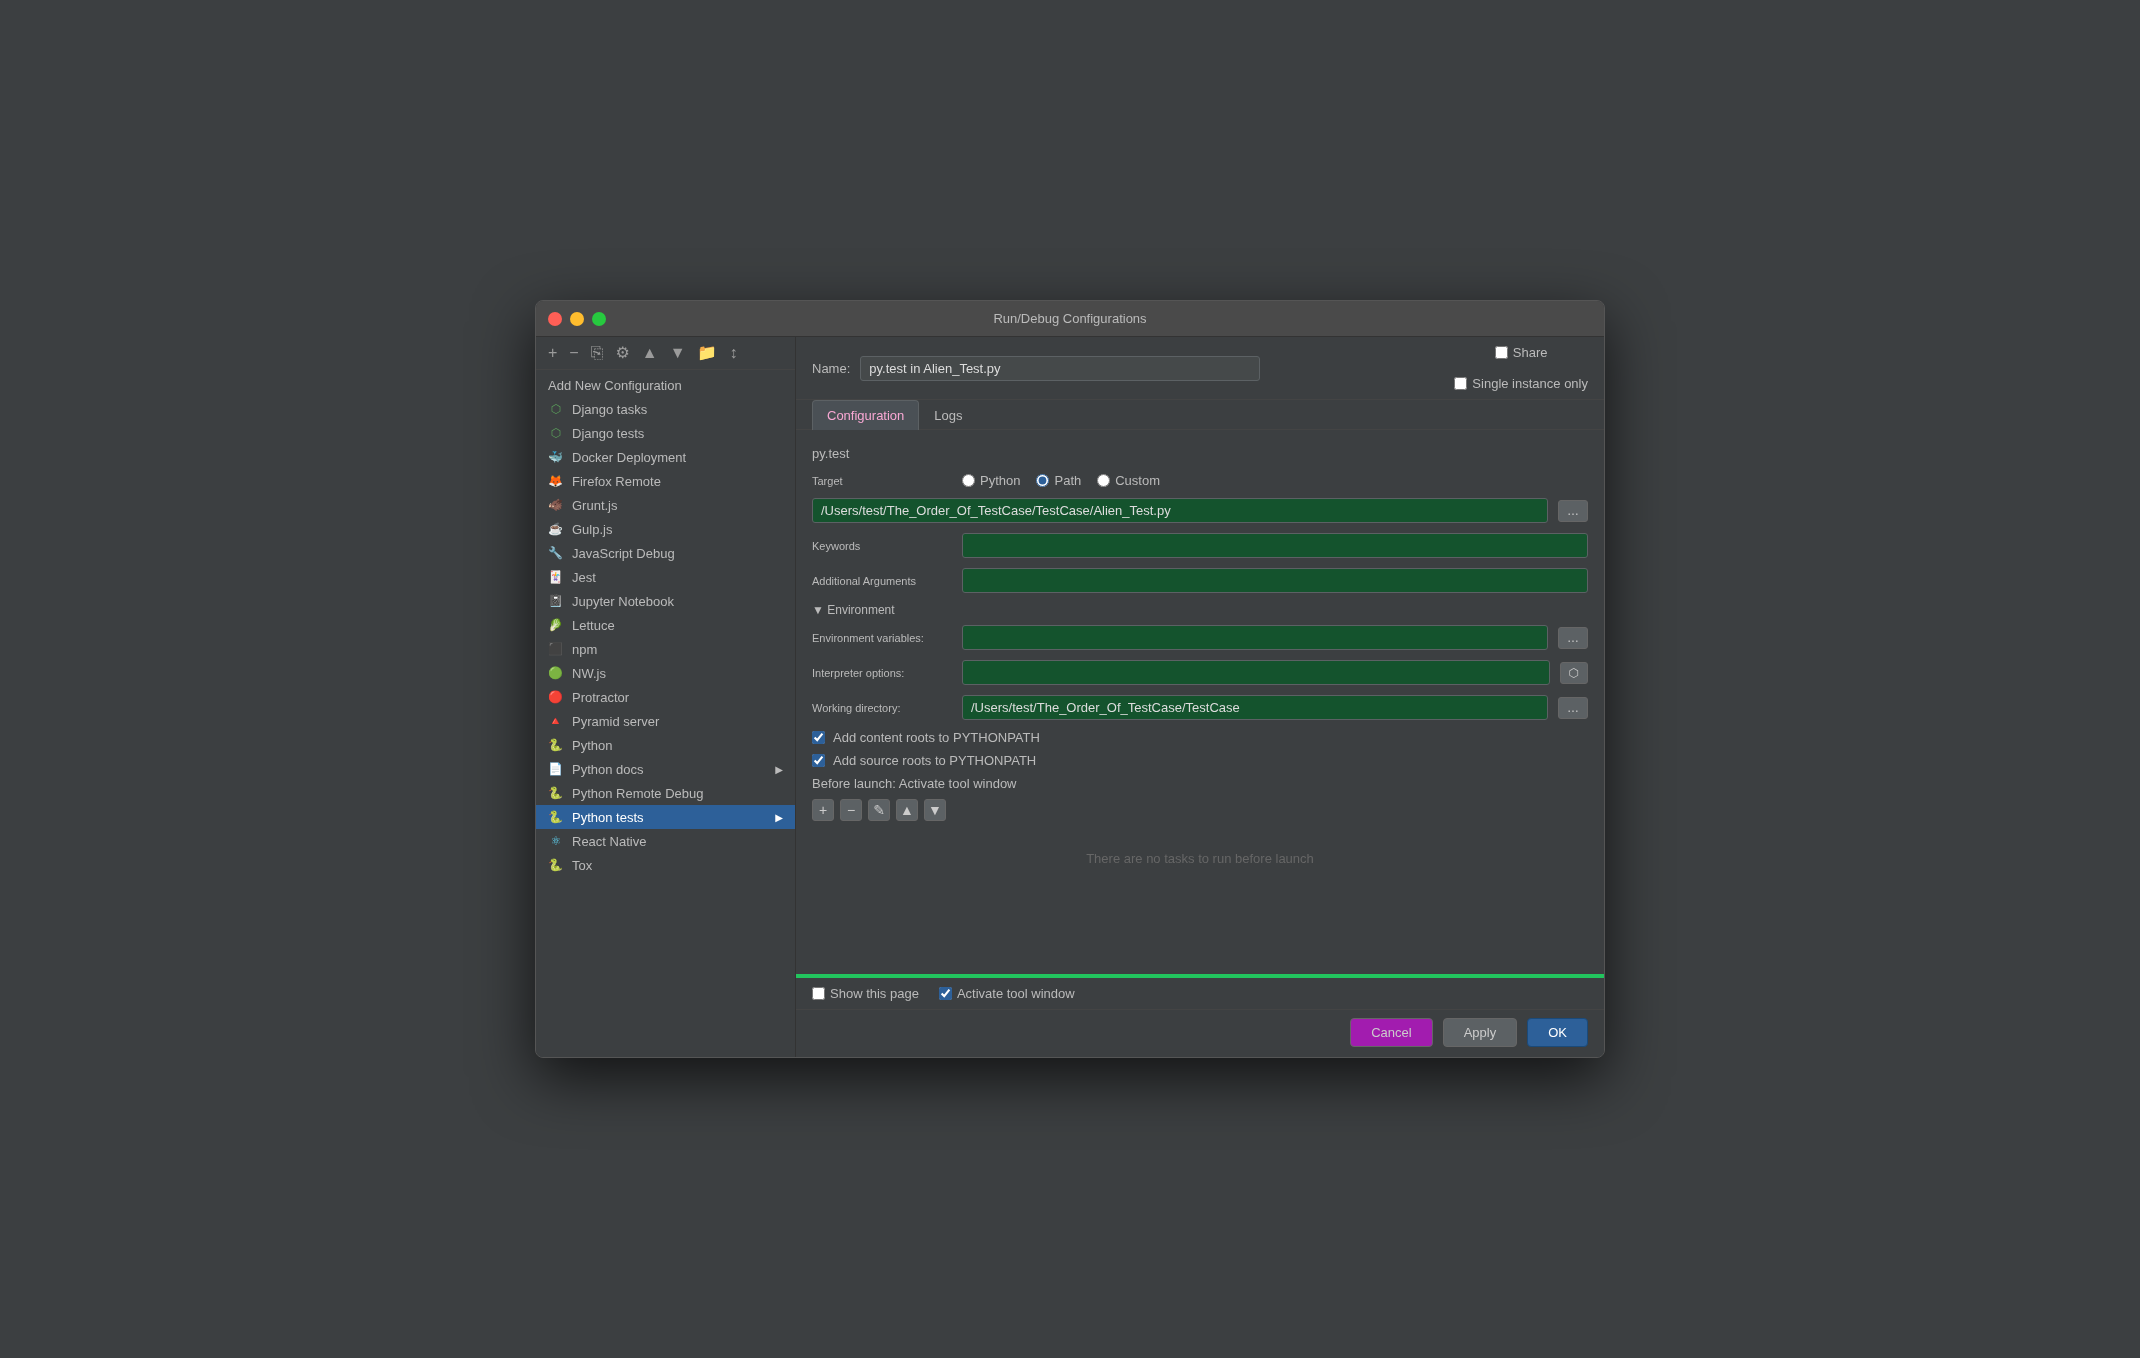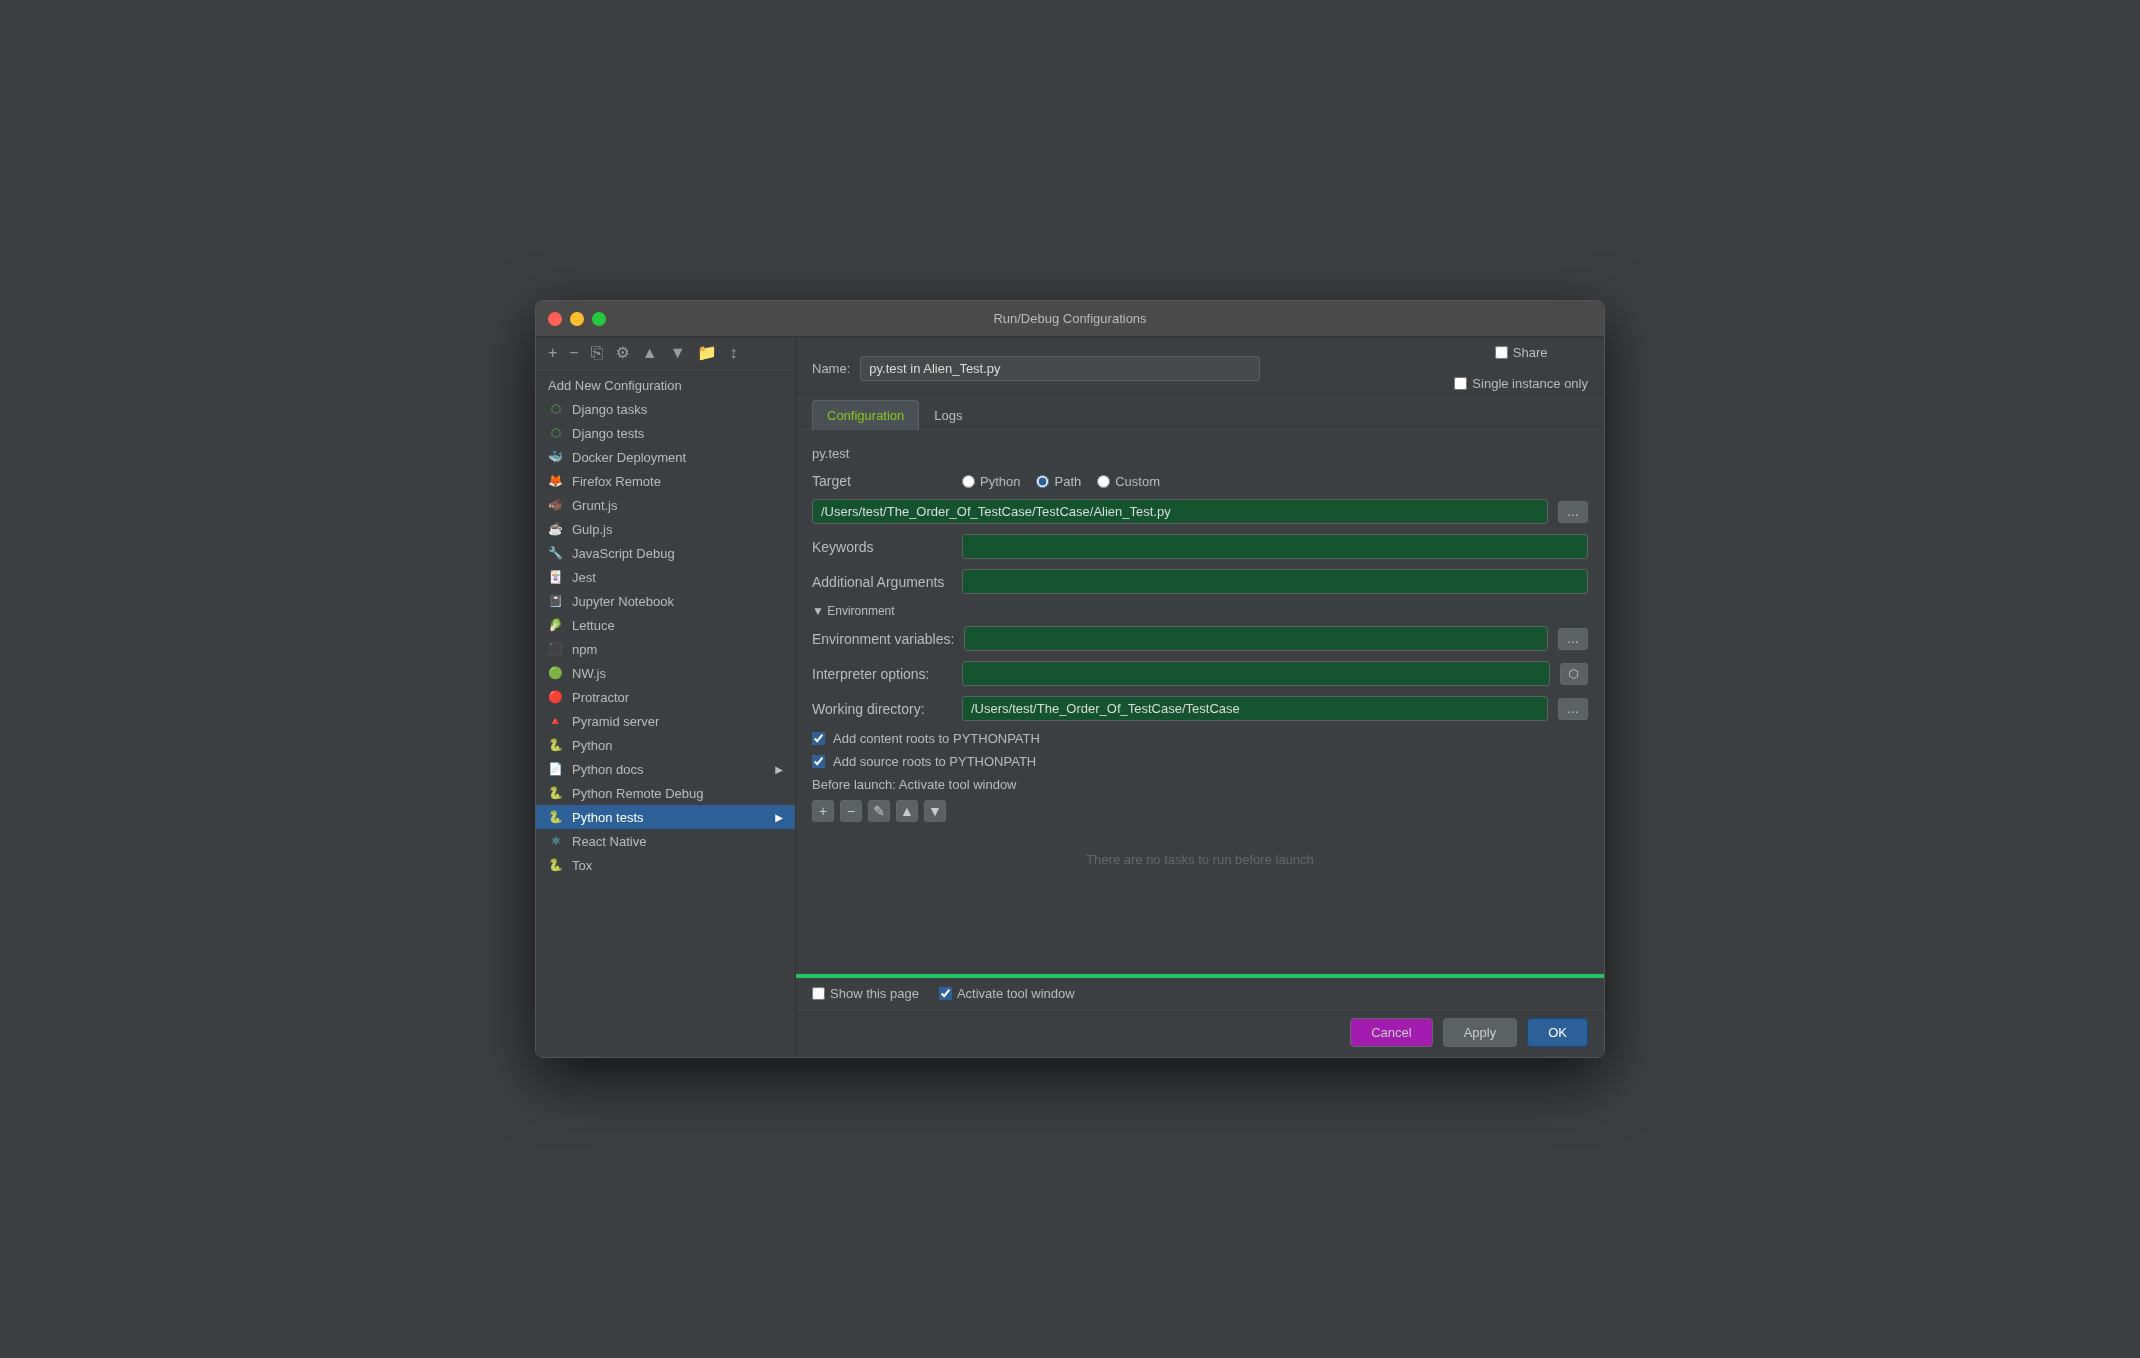--- a/index.html
+++ b/index.html
@@ -168,21 +168,21 @@
       color: #bbb;
       border: 1px solid transparent;
       border-bottom: none;
       margin-bottom: -1px;
       border-radius: 4px 4px 0 0;
       font-size: 13px;
     }
     .tab.active {
       background: #3c3f41;
       border-color: #5c6164;
-      color: #84cc16;
+      color: #f9a8d4;
       background: #4a5055;
     }
     .config-content {
       flex: 1;
       overflow-y: auto;
       padding: 16px;
     }
     .py-test-label {
       color: #bbb;
       margin-bottom: 12px;
@@ -190,21 +190,21 @@
     }
     .form-row {
       display: flex;
       align-items: center;
       margin-bottom: 10px;
       gap: 10px;
     }
     .form-label {
       color: #bbb;
       min-width: 140px;
-      font-size: 14px;
+      font-size: 11px;
     }
     .radio-group {
       display: flex;
       gap: 16px;
       align-items: center;
     }
     .radio-option {
       display: flex;
       align-items: center;
       gap: 5px;

